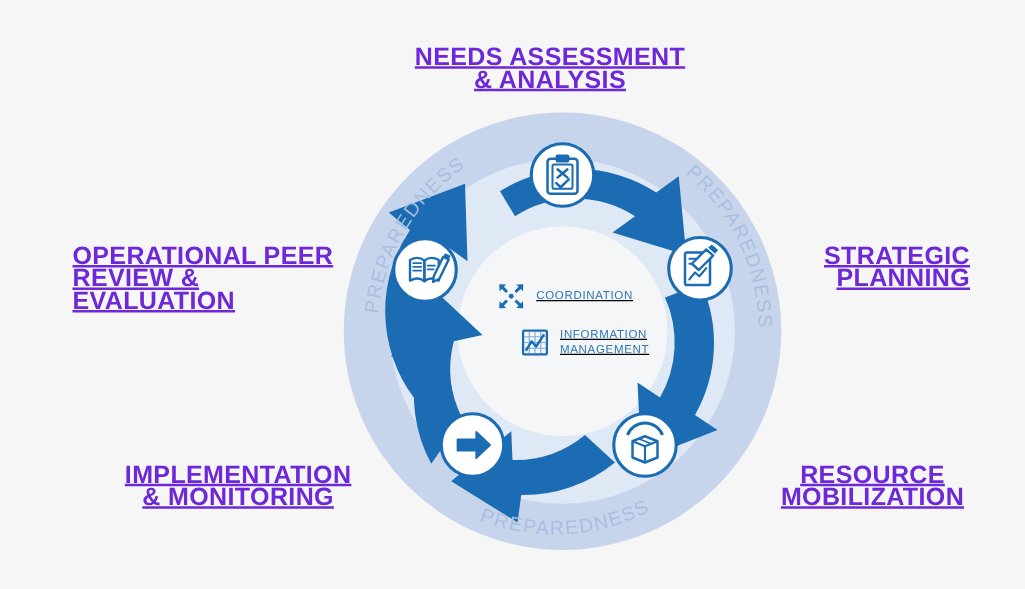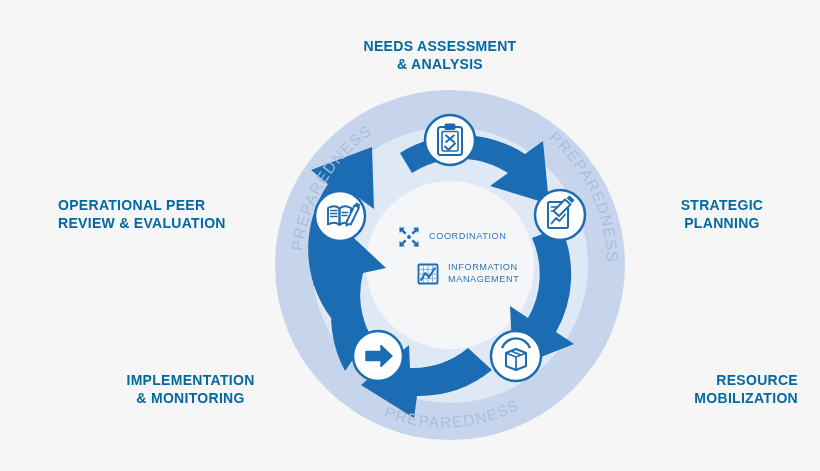--- a/index.html
+++ b/index.html
@@ -22,62 +22,64 @@
   }
   svg.cycle {
     position: absolute;
     left: 0; top: 0;
     width: 820px;
     height: 471px;
     display: block;
   }
   .stage-label {
     position: absolute;
-    color: #0369a1;
-    font-size: 14px;
+    color: #6d28d9;
+    font-size: 20px;
     font-weight: bold;
     letter-spacing: 0.3px;
     line-height: 18px;
     white-space: pre-line;
+    text-decoration: underline;
   }
   #label-needs-assessment {
     left: 330px;
     top: 37px;
     width: 220px;
     text-align: center;
   }
   #label-strategic-planning {
-    left: 632px;
+    left: 596px;
     top: 196px;
     width: 180px;
-    text-align: center;
+    text-align: right;
   }
   #label-resource-mobilization {
     left: 598px;
     top: 371px;
     width: 200px;
-    text-align: right;
+    text-align: center;
   }
   #label-implementation-monitoring {
     left: 78px;
     top: 371px;
     width: 225px;
     text-align: center;
   }
   #label-operational-peer-review {
     left: 58px;
     top: 196px;
     width: 210px;
     text-align: left;
   }
   .center-row {
     position: absolute;
     display: flex;
     align-items: center;
     gap: 9px;
+    text-decoration: underline;
   }
   #center-coordination-row {
     left: 398px;
     top: 226px;
   }
   #center-info-mgmt-row {
     left: 417px;
     top: 262px;
   }
   .center-text {

